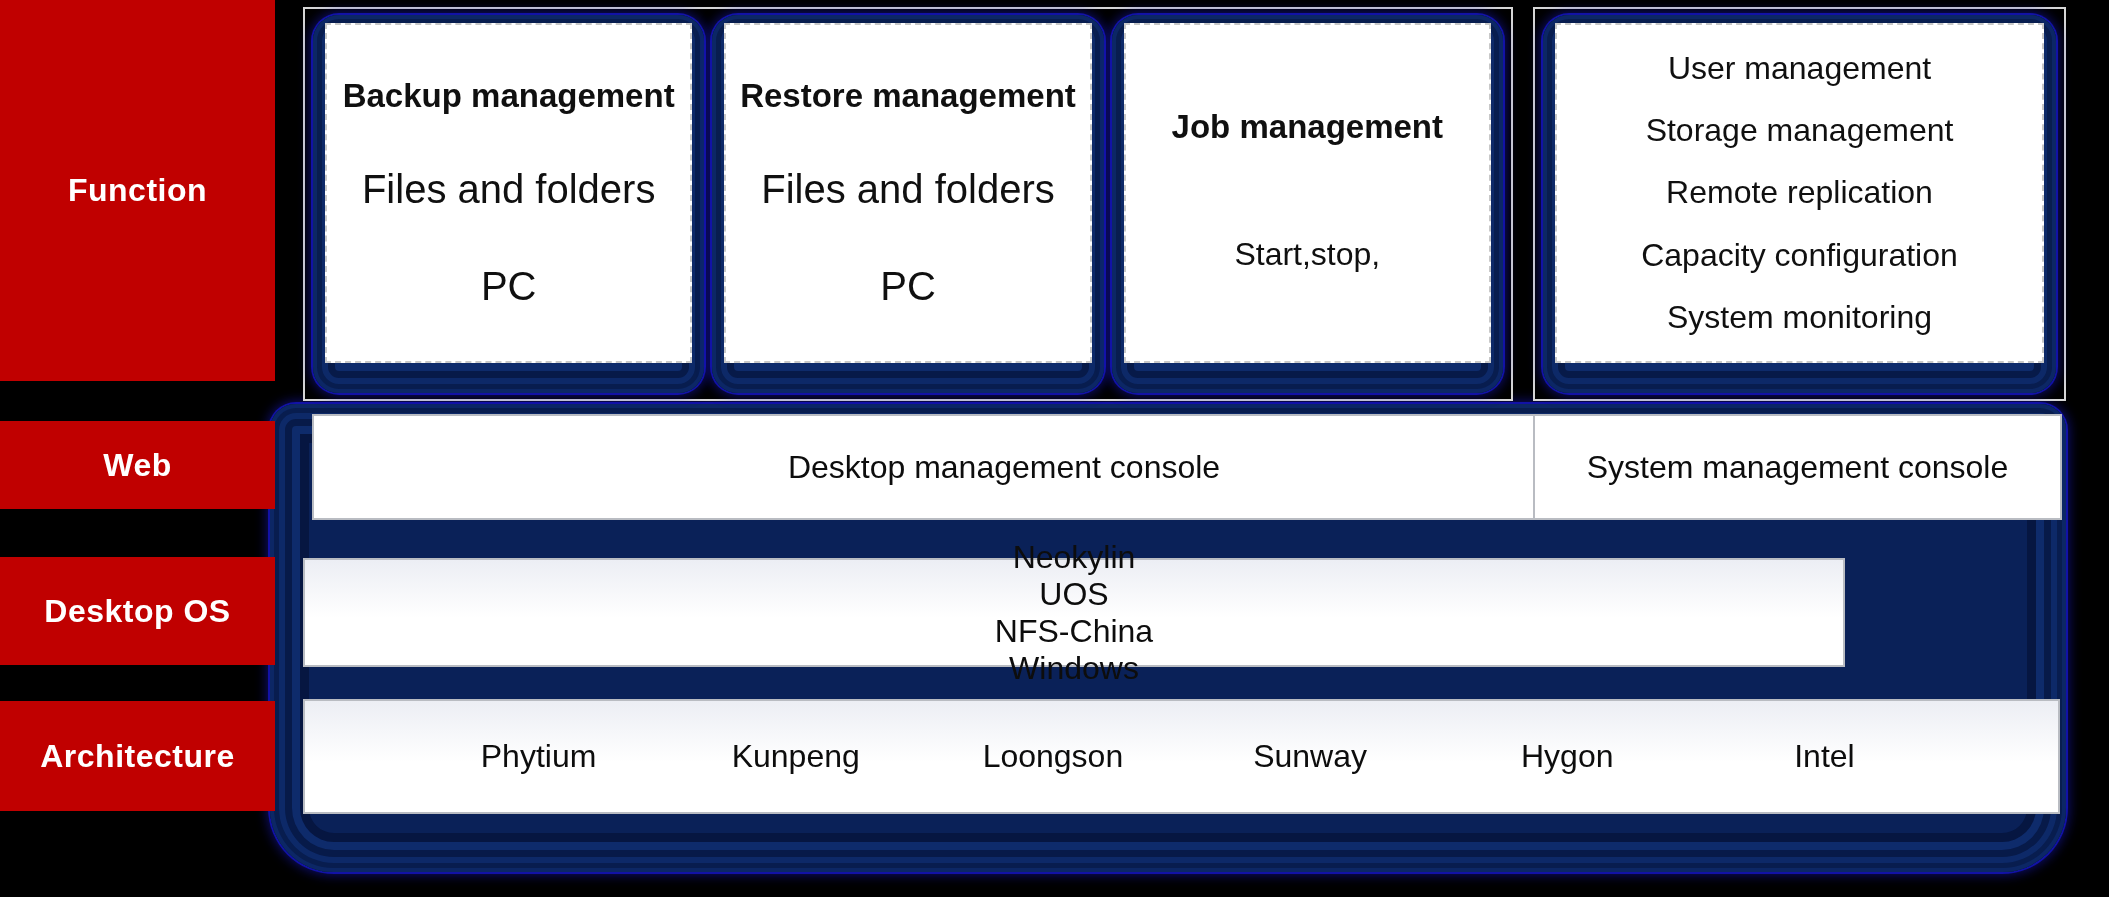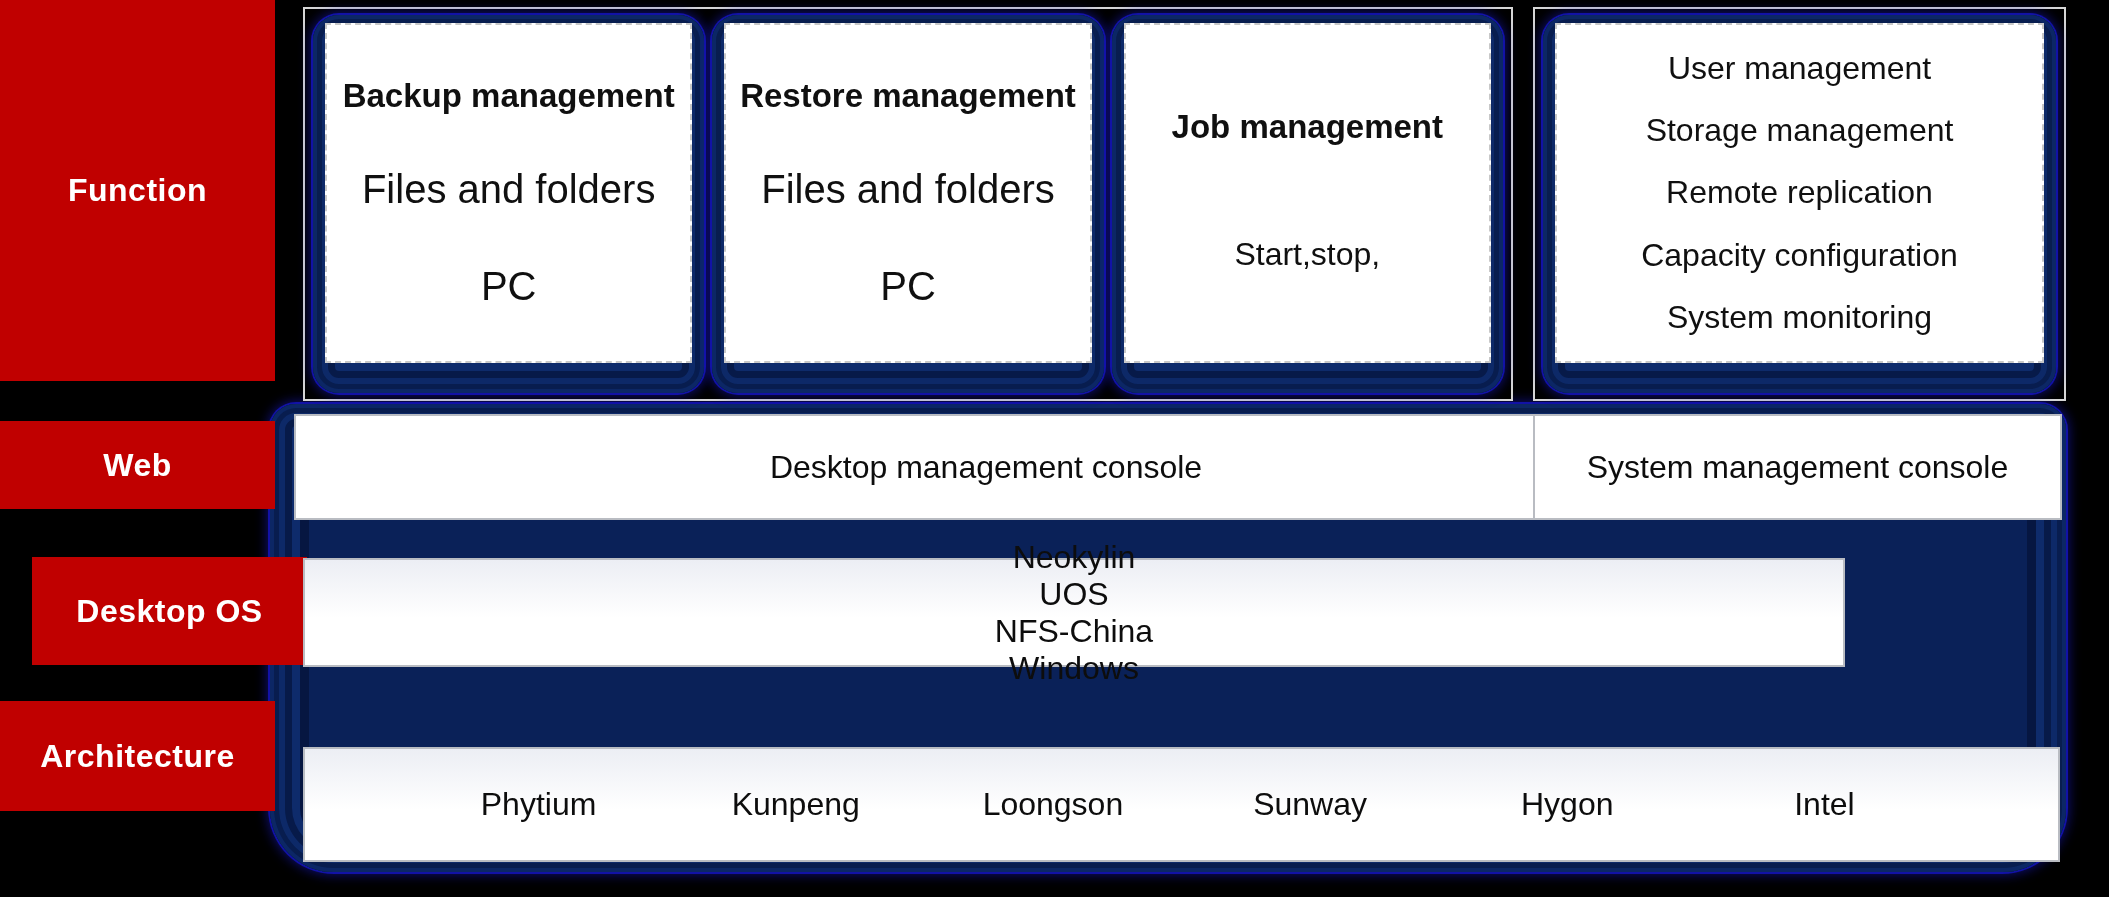--- a/index.html
+++ b/index.html
@@ -25,21 +25,21 @@
     border-radius:26px 26px 64px 64px;
   }
   
   .red-label{
     position:absolute;left:0;width:275px;background:#c00000;
     display:flex;align-items:center;justify-content:center;
     color:#fff;font-weight:bold;font-size:32px;letter-spacing:.5px;
   }
   .lbl-function{top:0;height:381px;}
   .lbl-web{top:412px;height:88px;margin-top:9px;}
-  .lbl-desktop-os{top:557px;height:108px;margin-left:32px;}
+  .lbl-desktop-os{top:557px;height:108px;}
   .lbl-architecture{top:701px;height:110px;}
   
   .fcontainer{
     position:absolute;top:7px;height:394px;background:#000;
     border:2px solid #d6d6d6;box-sizing:border-box;
     display:flex;gap:8px;padding:6px 8px;
   }
   .c1{left:303px;width:1210px;}
   .c2{left:1533px;width:533px;justify-content:center;}
   .blob{
@@ -56,24 +56,24 @@
   .card-body2{font-size:32px;line-height:48px;text-align:right;}
   .panel-line{font-size:32px;}
   
   .bar{
     position:absolute;box-sizing:border-box;
     background:linear-gradient(180deg,#eceef4 0%,#ffffff 55%);
     border:2px solid #b9bcc2;
     display:flex;align-items:center;justify-content:center;
     font-size:32px;color:#0d0d0d;
   }
-  .web-left{left:294px;top:414px;width:1384px;height:106px;background:#fff;}
+  .web-left{left:312px;top:414px;width:1384px;height:106px;background:#fff;}
   .web-right{left:1533px;top:414px;width:529px;height:106px;background:#fff;}
   .os-bar{left:303px;top:558px;width:1542px;height:109px;padding:0 70px;flex-direction:column;}
-  .arch-bar{left:303px;top:699px;width:1757px;height:115px;padding:0 105px;margin-top:48px;}
+  .arch-bar{left:303px;top:699px;width:1757px;height:115px;padding:0 105px;}
   .bar-cell{flex:1;text-align:center;}
 </style>
 </head>
 <body>
 
 <div class="stage">
 
   <div class="navy-base navy"></div>
 
   <div class="red-label lbl-function">

